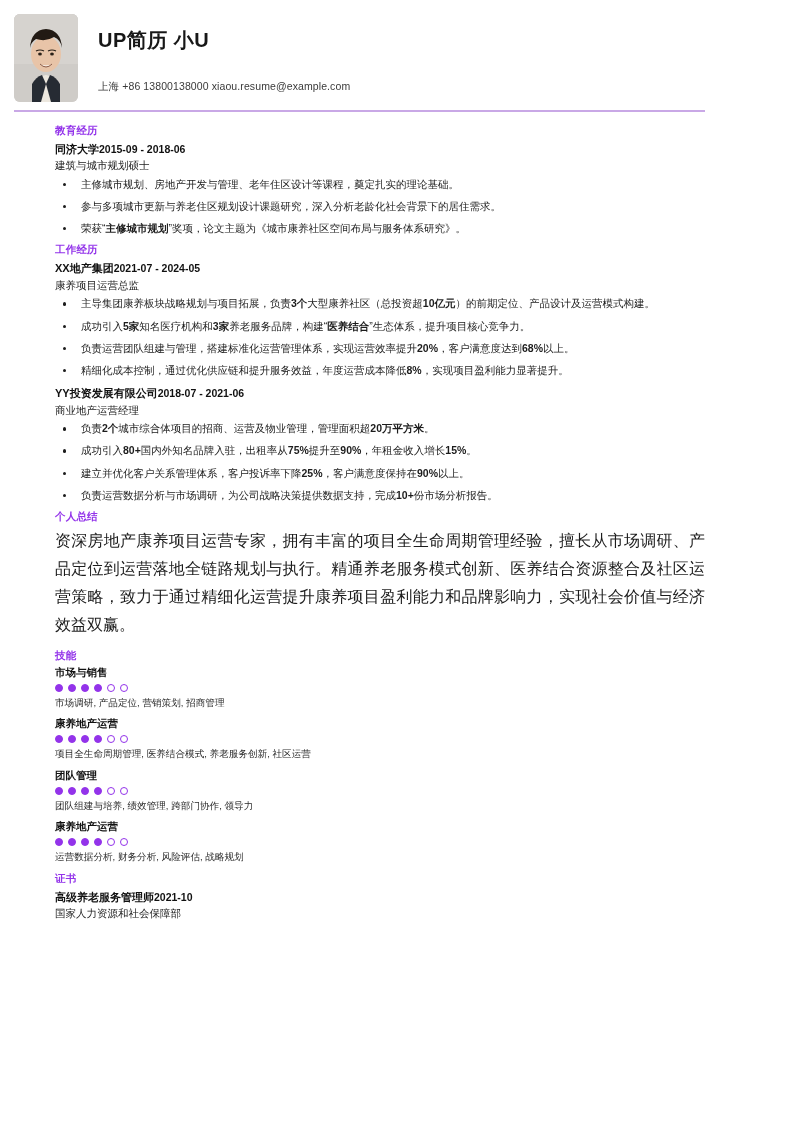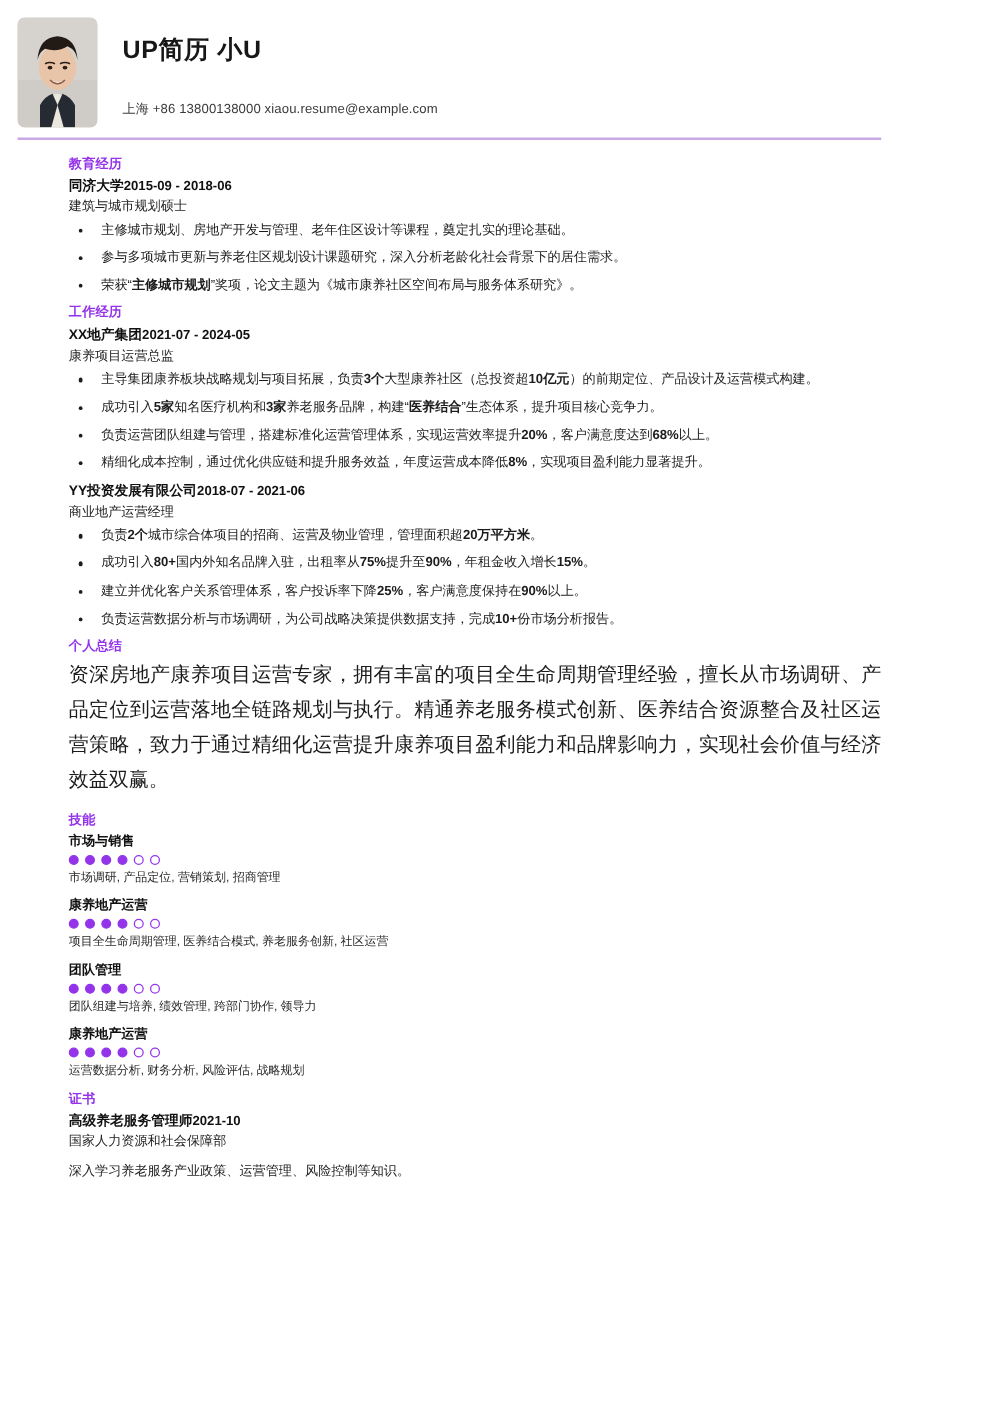--- a/index.html
+++ b/index.html
@@ -210,18 +210,17 @@
 
   <div class="section">
     <div class="section-title">证书</div>
 
     <div class="entry">
       <div class="entry-row">
         <span class="org">高级养老服务管理师</span>
         <span class="date">2021-10</span>
       </div>
       <div class="role">国家人力资源和社会保障部</div>
-      <div class="cert-desc">深入学习养老服务产业政策、运营管理、风险控制等知识。</div>
     </div>
 
   </div>
 
 </div>
 
 </body></html>

